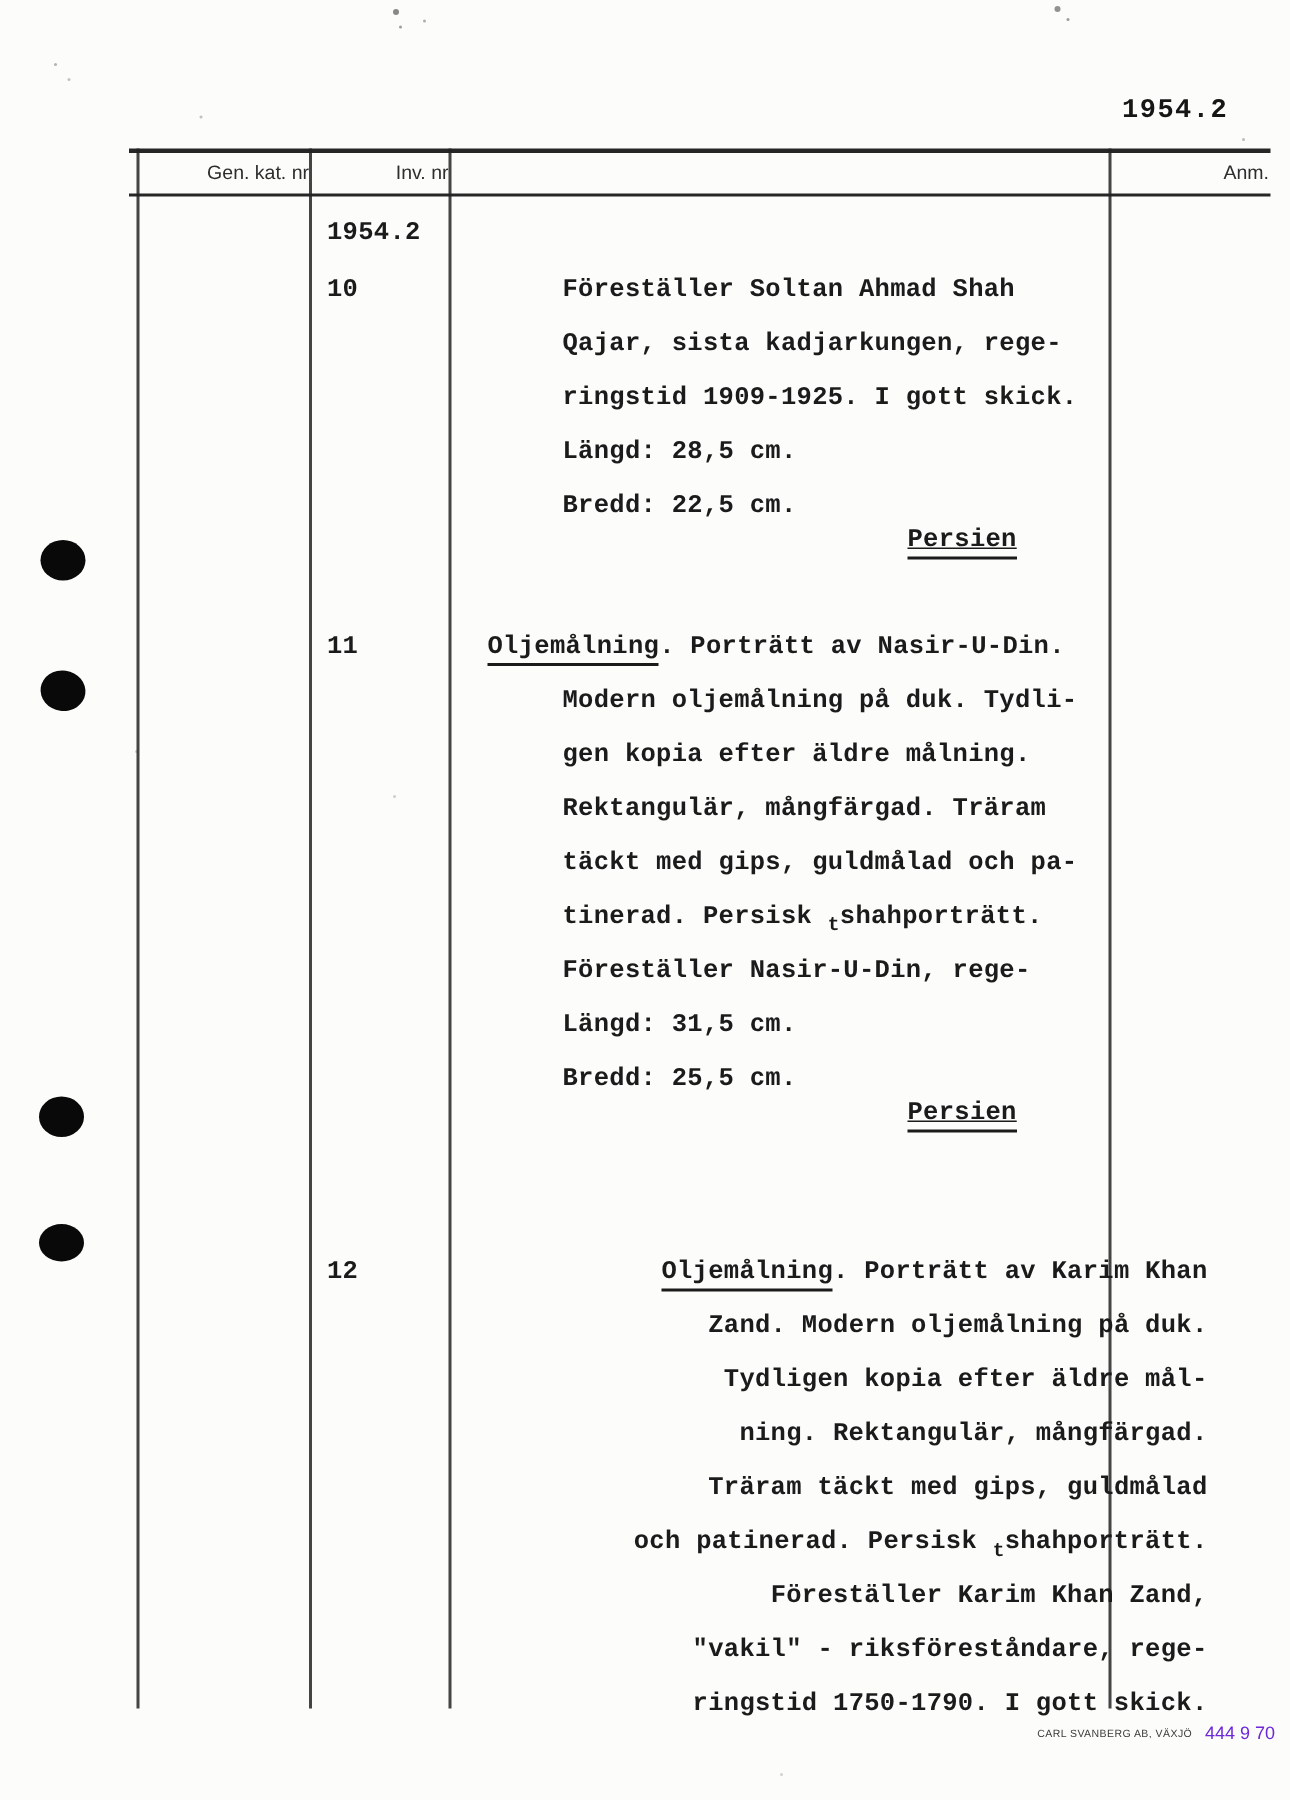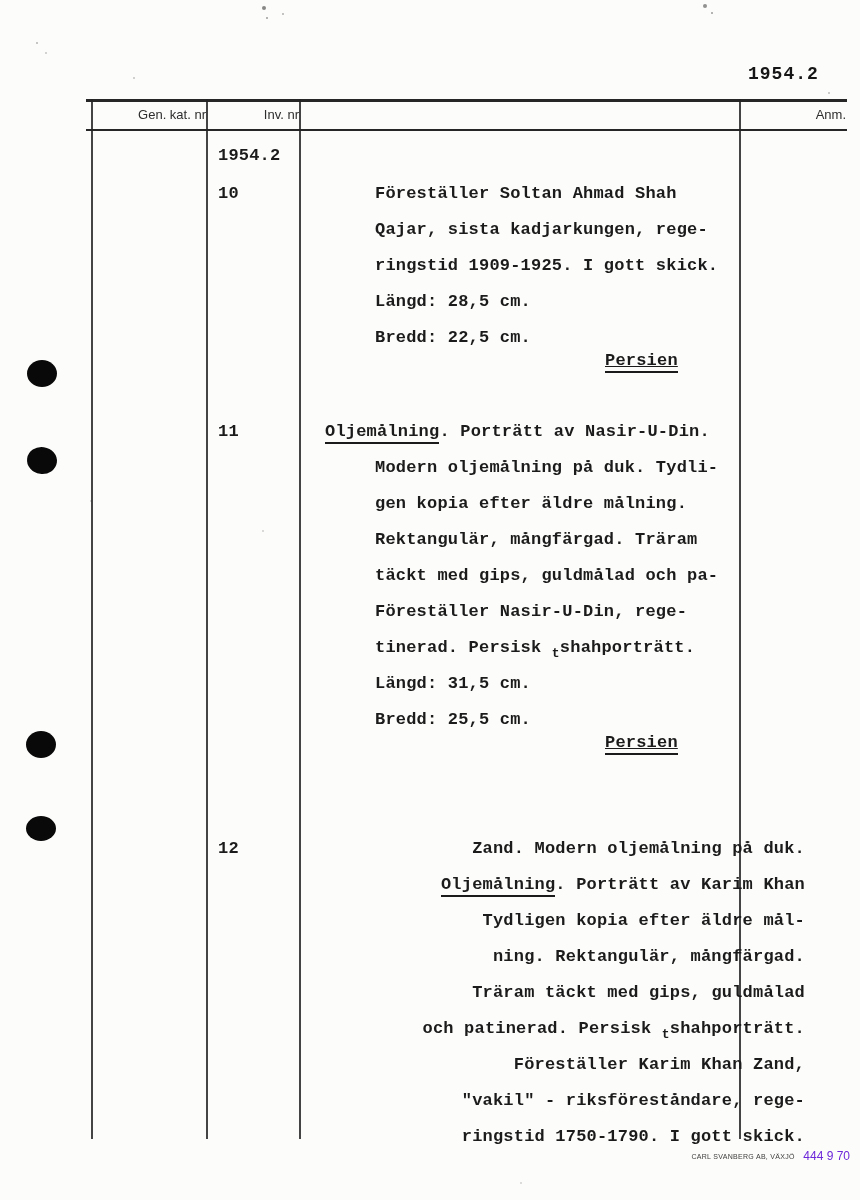--- a/index.html
+++ b/index.html
@@ -118,30 +118,30 @@
         <div class="tline">Bredd: 22,5 cm.</div>
         <div class="tline origin"><span class="u">Persien</span></div>
       </div>
       <div class="entry tw e1">
         <span class="inv">11</span>
         <div class="tline title"><span class="u">Oljemålning</span>. Porträtt av Nasir-U-Din.</div>
         <div class="tline">Modern oljemålning på duk. Tydli-</div>
         <div class="tline">gen kopia efter äldre målning.</div>
         <div class="tline">Rektangulär, mångfärgad. Träram</div>
         <div class="tline">täckt med gips, guldmålad och pa-</div>
+        <div class="tline">tinerad. Persisk <span class="subt">t</span>shahporträtt.</div>
         <div class="tline">Föreställer Nasir-U-Din, rege-</div>
-        <div class="tline">tinerad. Persisk <span class="subt">t</span>shahporträtt.</div>
         <div class="tline">Längd: 31,5 cm.</div>
         <div class="tline">Bredd: 25,5 cm.</div>
         <div class="tline origin"><span class="u">Persien</span></div>
       </div>
       <div class="entry tw e2">
         <span class="inv">12</span>
+        <div class="tline title"><span class="u">Oljemålning</span>. Porträtt av Karim Khan</div>
         <div class="tline">Zand. Modern oljemålning på duk.</div>
-        <div class="tline title"><span class="u">Oljemålning</span>. Porträtt av Karim Khan</div>
         <div class="tline">Tydligen kopia efter äldre mål-</div>
         <div class="tline">ning. Rektangulär, mångfärgad.</div>
         <div class="tline">Träram täckt med gips, guldmålad</div>
         <div class="tline">och patinerad. Persisk <span class="subt">t</span>shahporträtt.</div>
         <div class="tline">Föreställer Karim Khan Zand,</div>
         <div class="tline">"vakil" - riksföreståndare, rege-</div>
         <div class="tline">ringstid 1750-1790. I gott skick.</div>
       </div>
     </div>
 

